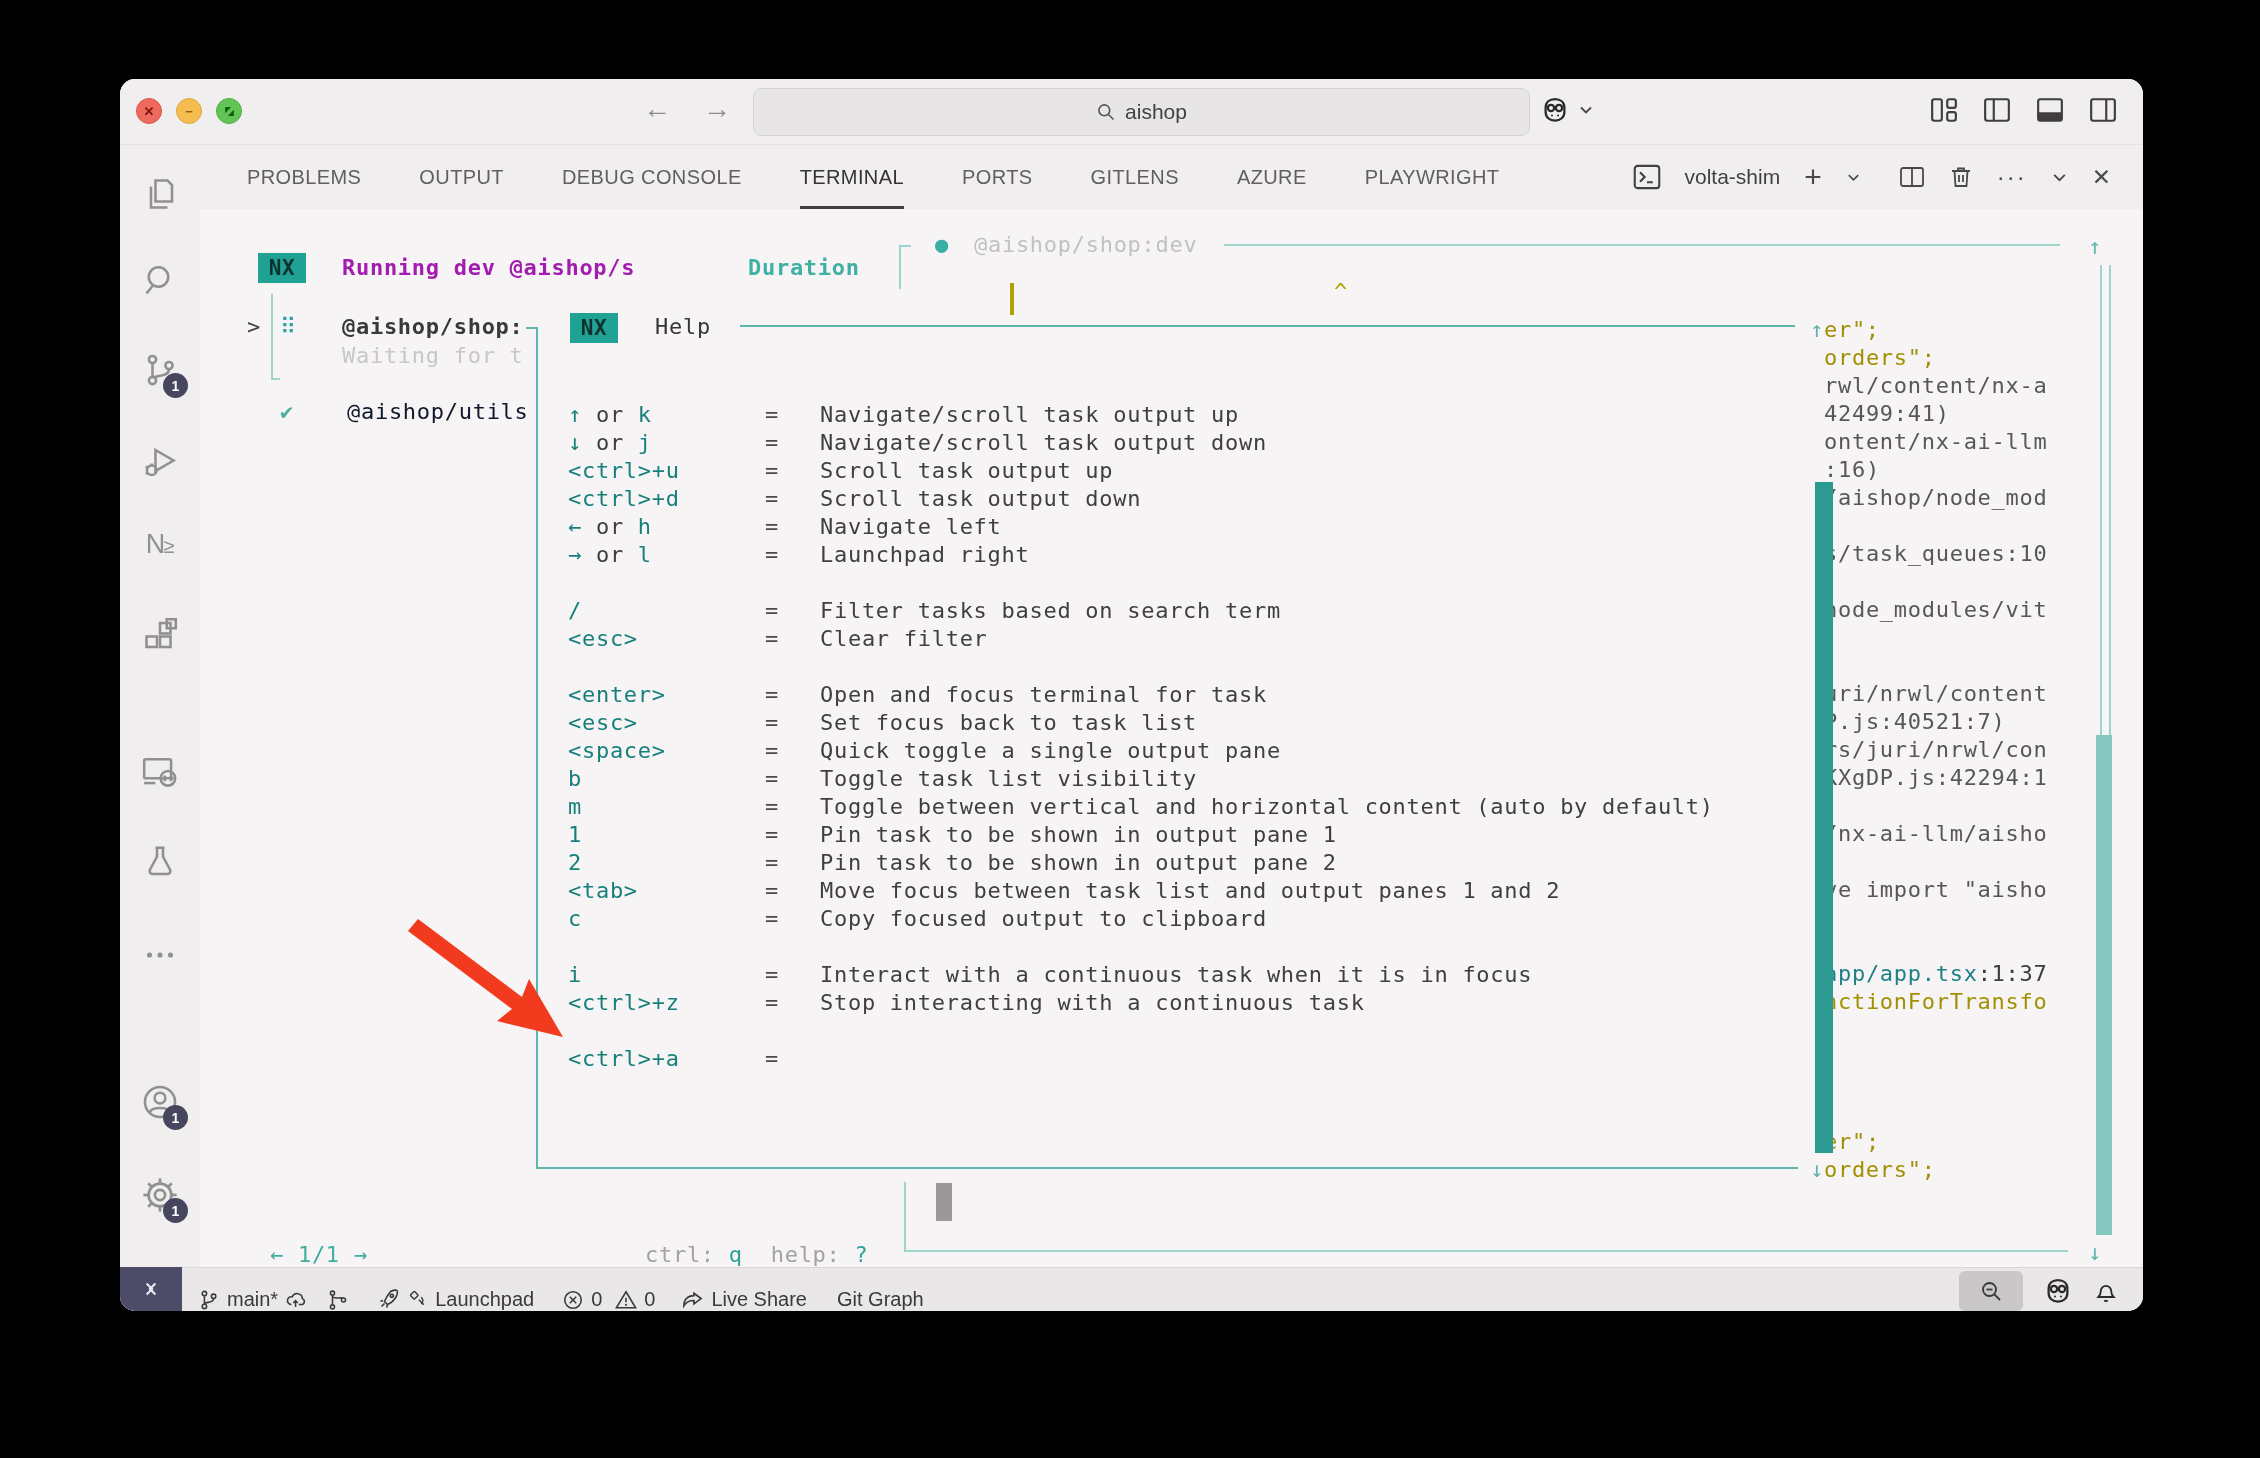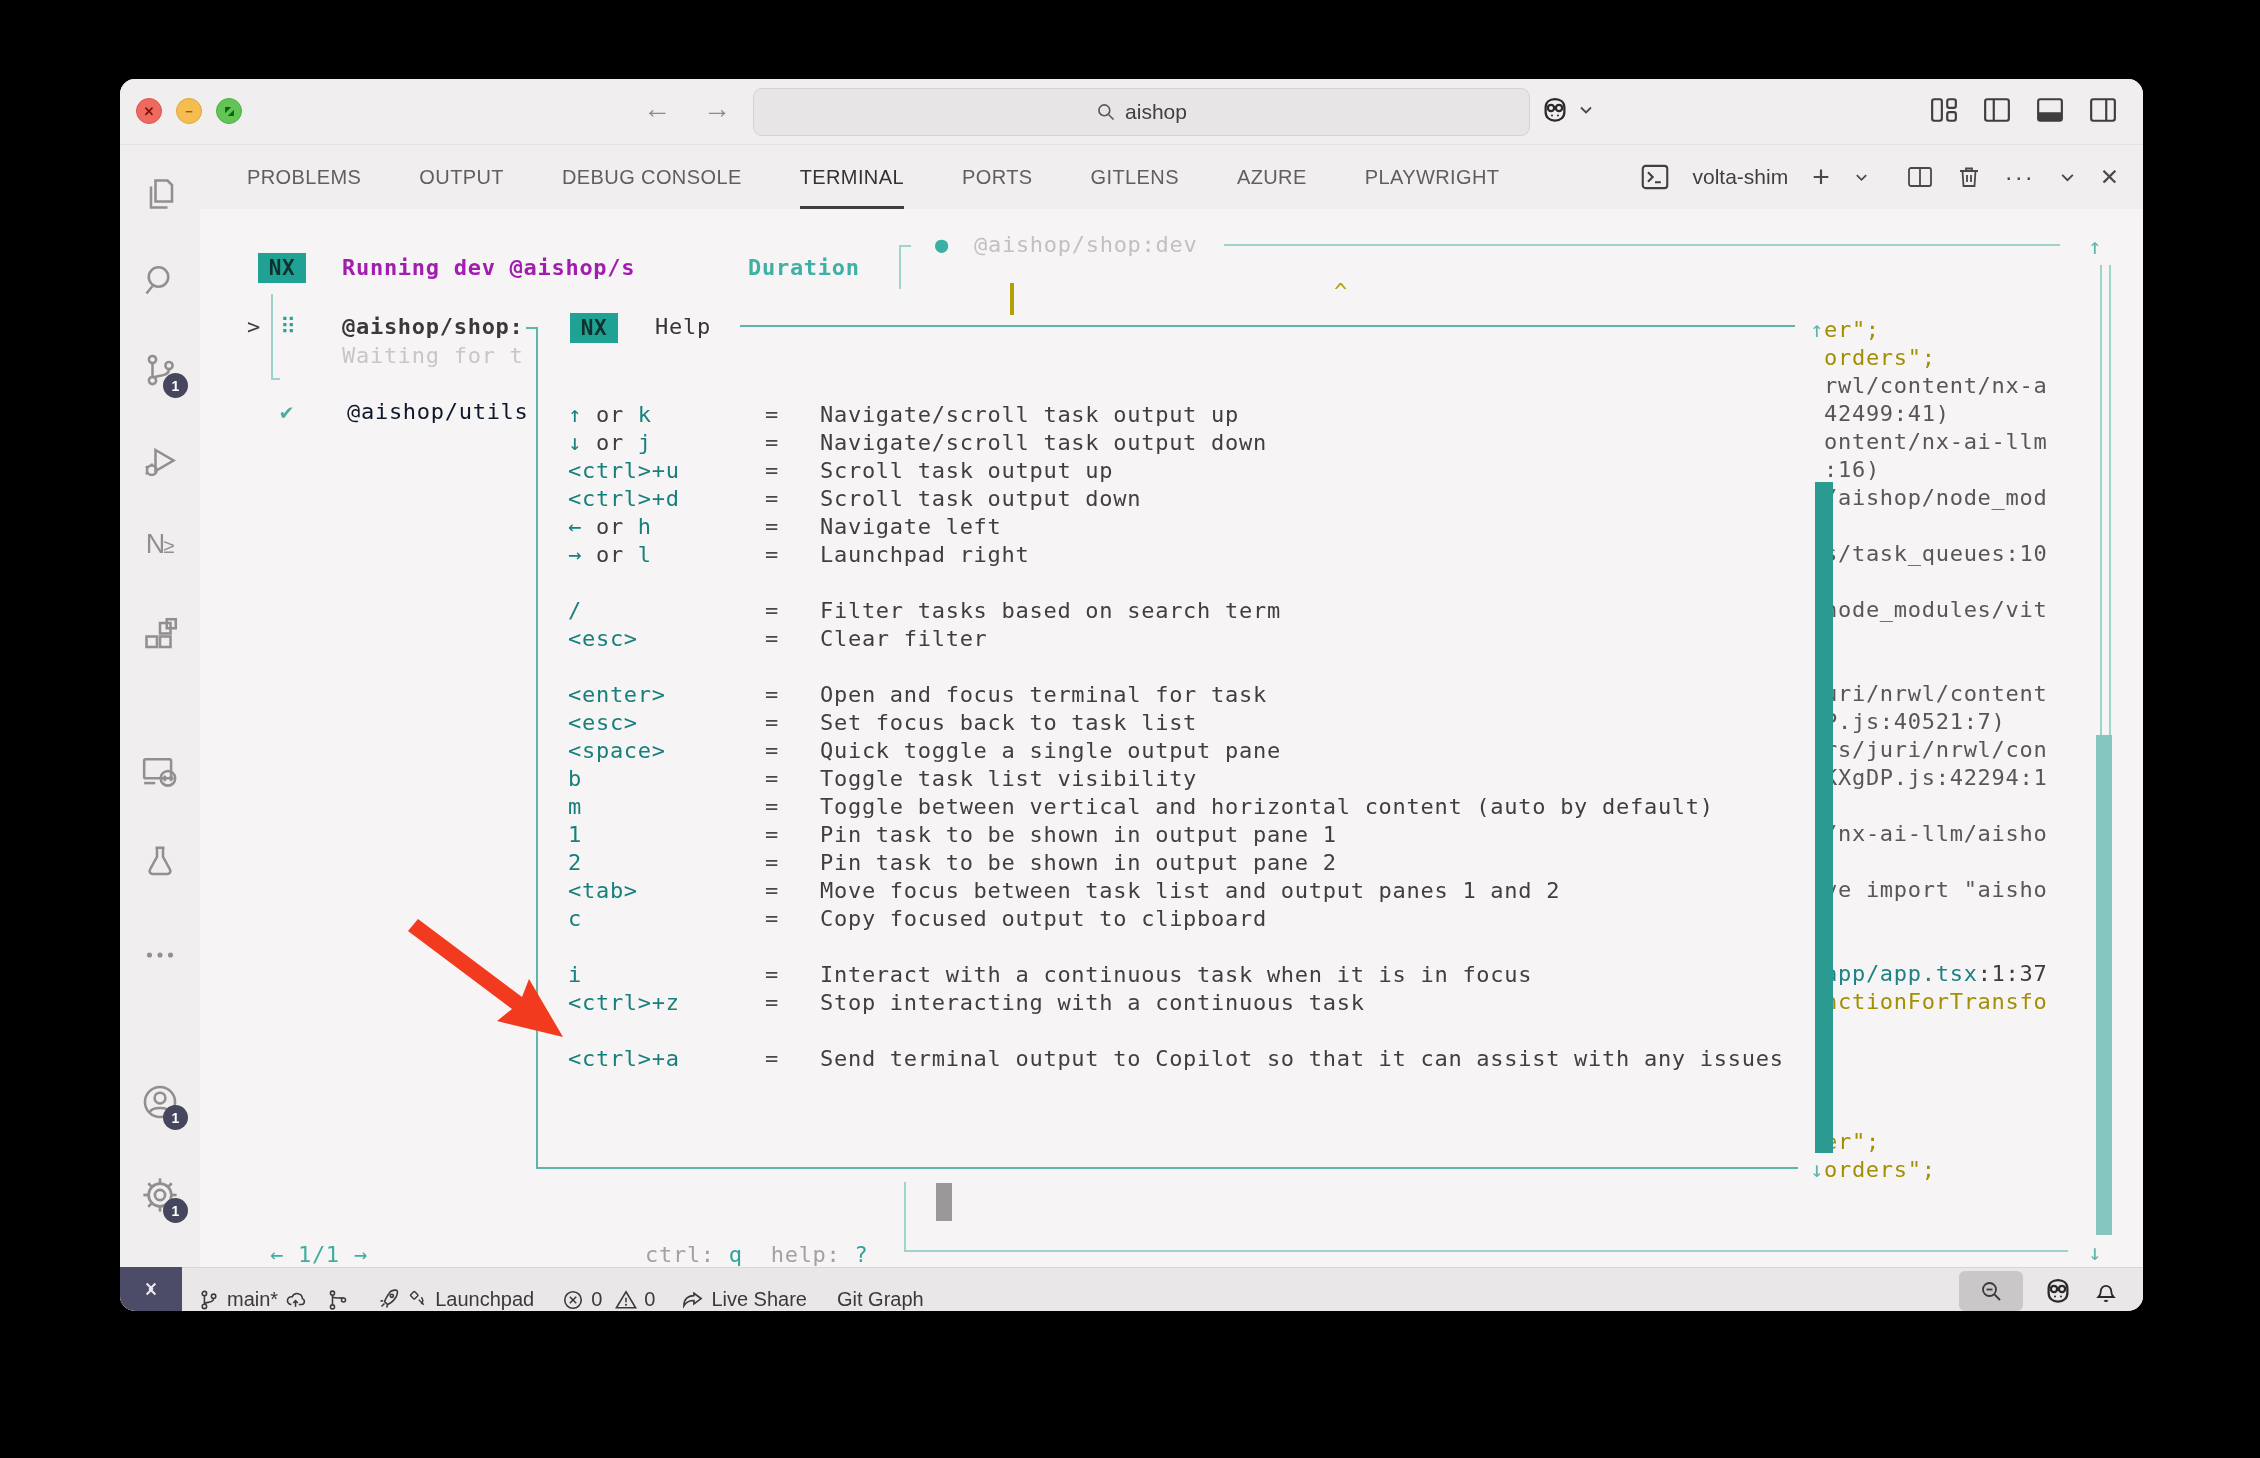--- a/index.html
+++ b/index.html
@@ -32,21 +32,21 @@
   .activitybar{position:absolute;left:0;top:66px;width:80px;bottom:44px;background:#f0eeee;}
   .ab-item{position:absolute;left:20px;width:40px;height:40px;display:flex;align-items:center;justify-content:center;color:#918f8f;}
   .ab-badge{position:absolute;right:-8px;bottom:-8px;width:25px;height:25px;border-radius:50%;
     background:var(--badge-bg);color:#fff;font-size:14px;font-weight:bold;display:flex;align-items:center;justify-content:center;}
   .nx-icon{font-family:"Liberation Sans",sans-serif;color:#918f8f;font-size:27px;letter-spacing:-2px;}
   
   .tabrow{position:absolute;left:80px;top:66px;right:0;height:64px;background:#f0eeee;display:flex;align-items:center;}
   .ptabs{display:flex;gap:58px;margin-left:47px;height:100%;align-items:center;}
   .ptab{font-size:20px;letter-spacing:.4px;color:#605e5e;height:100%;display:flex;align-items:center;border-bottom:3px solid transparent;padding-top:3px;}
   .ptab.active{color:#343232;border-bottom:3px solid #3f3d3d;}
-  .term-cluster{margin-left:auto;margin-right:24px;display:flex;align-items:center;gap:24px;color:#4a4848;}
+  .term-cluster{margin-left:auto;margin-right:32px;display:flex;align-items:center;gap:24px;color:#4a4848;}
   .term-cluster .lbl{font-size:21px;color:#413f3f;}
   .plus{font-size:30px;font-weight:300;color:#4a4848;line-height:1;}
   .dots{font-size:24px;letter-spacing:2px;color:#4a4848;}
   .xclose{font-size:23px;color:#4a4848;}
   
   .terminal{position:absolute;left:80px;top:130px;right:0;bottom:44px;background:#f6f4f4;
     font-family:"DejaVu Sans Mono",monospace;font-size:22px;letter-spacing:.72px;color:var(--text-dark);}
   .mono-line{position:absolute;height:28px;line-height:28px;white-space:pre;}
   .bold{font-weight:bold;}
   .nx-badge{position:absolute;width:48px;height:30px;background:var(--accent-teal);color:#10322f;
@@ -325,21 +325,21 @@
           <div class="help-row"><span class="hkey"><span class="hteal">1</span></span><span class="heq">=</span><span class="hdesc">Pin task to be shown in output pane 1</span></div>
           <div class="help-row"><span class="hkey"><span class="hteal">2</span></span><span class="heq">=</span><span class="hdesc">Pin task to be shown in output pane 2</span></div>
           <div class="help-row"><span class="hkey"><span class="hteal">&lt;tab&gt;</span></span><span class="heq">=</span><span class="hdesc">Move focus between task list and output panes 1 and 2</span></div>
           <div class="help-row"><span class="hkey"><span class="hteal">c</span></span><span class="heq">=</span><span class="hdesc">Copy focused output to clipboard</span></div>
         </div>
         <div class="help-group">
           <div class="help-row"><span class="hkey"><span class="hteal">i</span></span><span class="heq">=</span><span class="hdesc">Interact with a continuous task when it is in focus</span></div>
           <div class="help-row"><span class="hkey"><span class="hteal">&lt;ctrl&gt;+z</span></span><span class="heq">=</span><span class="hdesc">Stop interacting with a continuous task</span></div>
         </div>
         <div class="help-group">
-          <div class="help-row"><span class="hkey"><span class="hteal">&lt;ctrl&gt;+a</span></span><span class="heq">=</span><span class="hdesc">Send terminal output to Copilot so that it can assist with any issues</span></div>
+          <div class="help-row"><span class="hkey"><span class="hteal">&lt;ctrl&gt;+a</span></span><span class="heq">=</span></div>
         </div>
       </div>
 
     <div class="vline light" style="left:704px;top:973px;height:70px;"></div>
     <div class="hline light" style="left:704px;top:1041px;width:1164px;"></div>
     <div class="abs" style="left:736px;top:974px;width:16px;height:38px;background:#9a9898;"></div>
 
     <div class="right-column">
         <div class="rc-line"><span class="tok-a">↑</span><span class="tok-y">er";</span></div>
         <div class="rc-line"><span class="tok-y">orders";</span></div>

